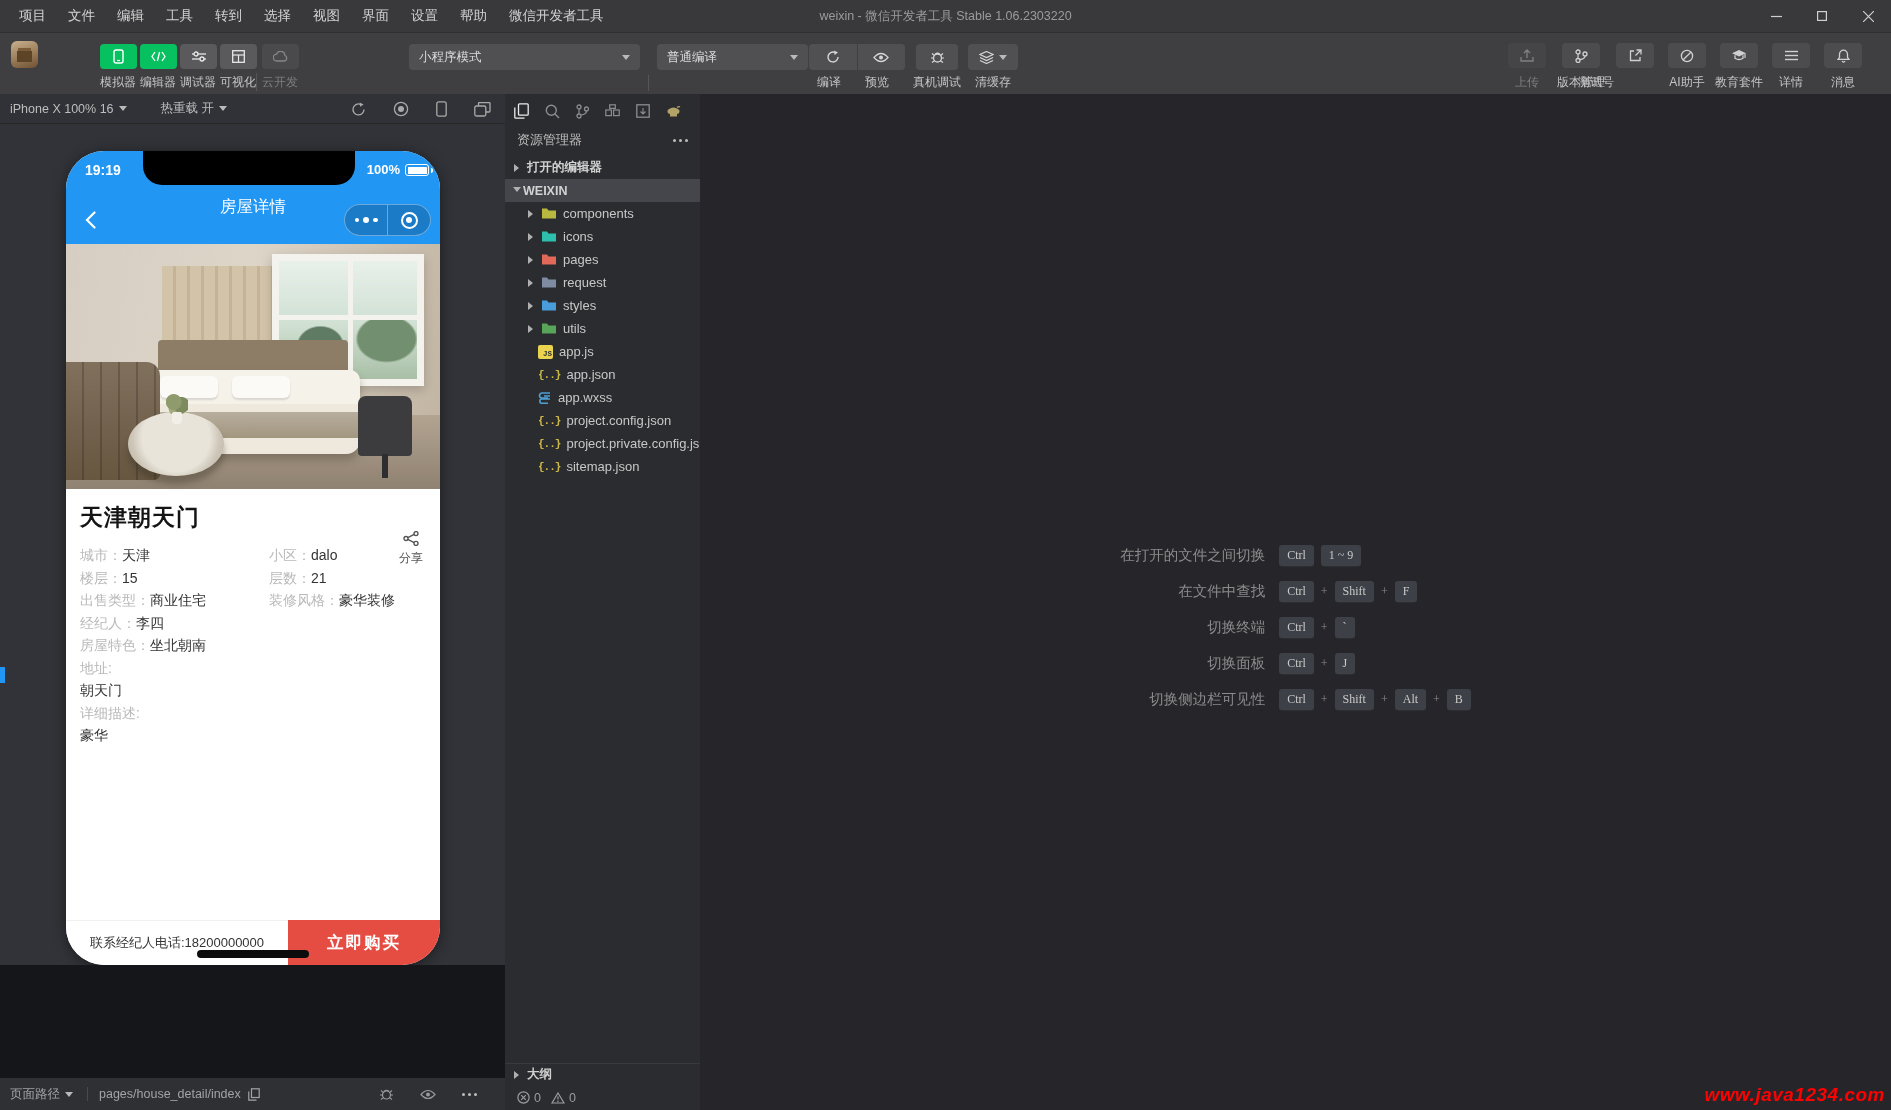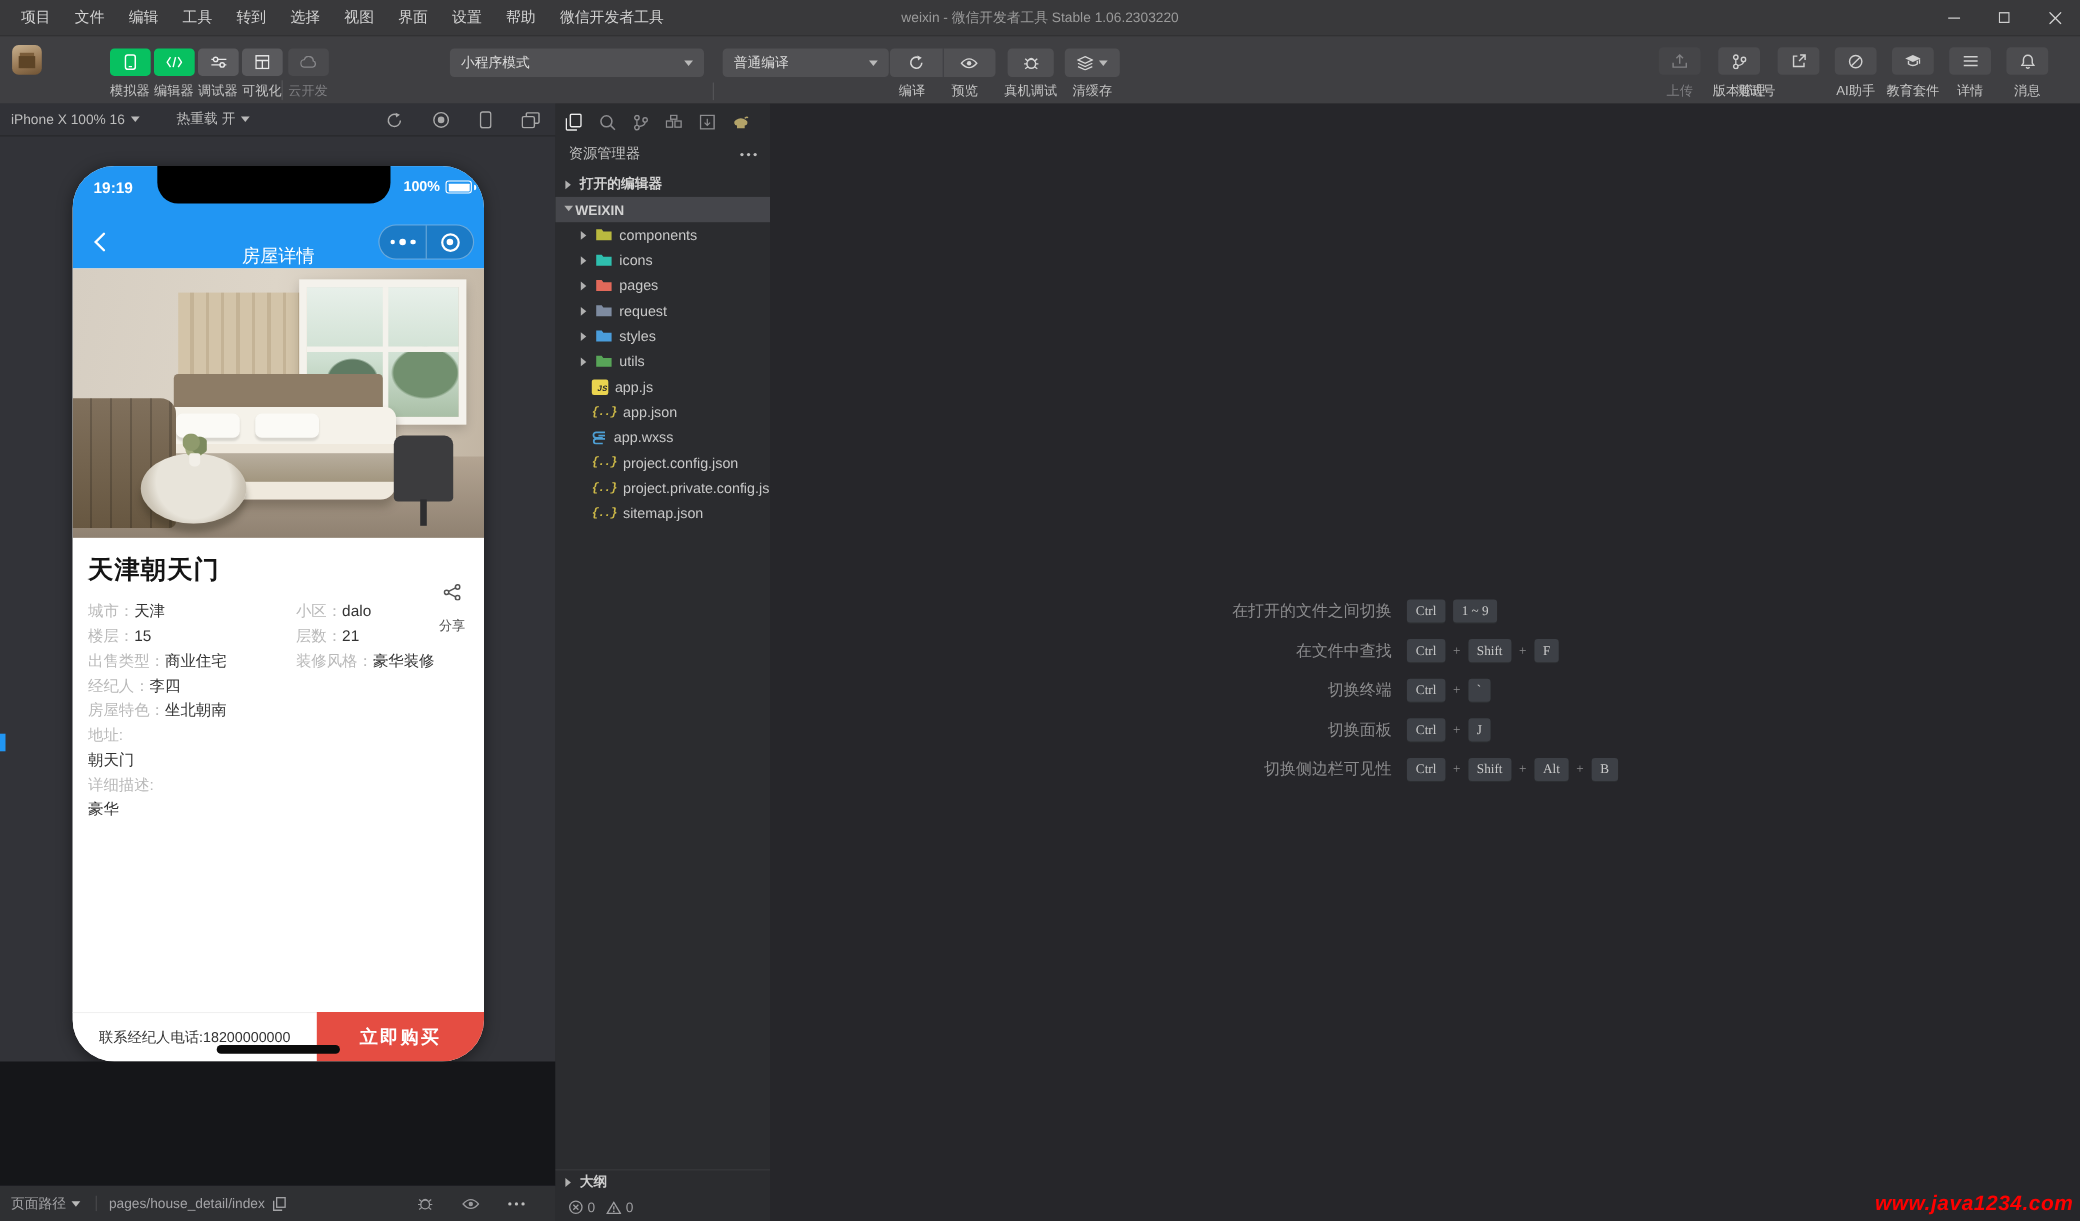--- a/index.html
+++ b/index.html
@@ -45,21 +45,21 @@
   .blue-sliver { position:absolute; left:0; top:573px; width:5px; height:16px; }
 
   
   .phone { position:absolute; left:66px; top:57px; width:374px; height:814px; border-radius:38px; background:#fff; overflow:hidden; box-shadow:0 2px 14px rgba(0,0,0,.45); }
   .phone-head { position:absolute; left:0; top:0; width:374px; height:93px; background:#2196f3; }
   .notch { position:absolute; left:77px; top:0; width:212px; height:34px; background:#000; border-radius:0 0 19px 19px; }
   .p-time { position:absolute; left:19px; top:11px; font-size:14px; font-weight:700; color:#fff; }
   .p-batt { position:absolute; right:11px; top:11px; display:flex; align-items:center; gap:5px; color:#fff; font-size:13px; font-weight:600; }
   .batt-shape { width:24px; height:12px; border:1.5px solid #fff; border-radius:3px; position:relative; background:#fff; background-clip:content-box; padding:1.5px; }
   .batt-shape::after { content:""; position:absolute; right:-5px; top:3px; width:2.5px; height:5px; background:#fff; border-radius:0 2px 2px 0; }
-  .p-nav { position:absolute; left:0; top:45px; width:374px; height:48px; display:flex; align-items:flex-end; }
+  .p-nav { position:absolute; left:0; top:45px; width:374px; height:48px; display:flex; align-items:flex-start; }
   .p-back { position:absolute; left:8px; top:8px; width:32px; height:32px; display:flex; align-items:center; justify-content:center; color:#fff; }
   .p-title { width:100%; text-align:center; color:#fff; font-size:16.5px; }
   .capsule { position:absolute; right:9px; top:8px; width:87px; height:32px; border-radius:16px; background:rgba(0,0,0,.18); border:1px solid rgba(255,255,255,.35); display:flex; }
   .cap-half { flex:1; display:flex; align-items:center; justify-content:center; }
   .cap-half:first-child { border-right:1px solid rgba(255,255,255,.35); }
   .cap-dots span { width:4.5px; height:4.5px; border-radius:50%; background:#fff; display:inline-block; margin:0 2px; }
   .cap-dots span:nth-child(2) { width:6px; height:6px; }
   .cap-target { width:17px; height:17px; border:2px solid #fff; border-radius:50%; position:relative; }
   .cap-target::after { content:""; position:absolute; left:3.5px; top:3.5px; width:6px; height:6px; background:#fff; border-radius:50%; }
 
@@ -82,21 +82,21 @@
   .room .sofa::before { content:""; position:absolute; left:0; top:0; width:100%; height:100%; background:repeating-linear-gradient(90deg,transparent 0 16px,rgba(0,0,0,.18) 16px 18px); border-radius:inherit; }
   .room .table { position:absolute; left:62px; top:168px; width:96px; height:64px; border-radius:50%; background:radial-gradient(circle at 50% 40%,#e8e4da 0 55%,#cfc8ba 70%,#b3ab9b 100%); box-shadow:0 8px 6px rgba(50,42,30,.35); }
   .room .plant { position:absolute; left:100px; top:150px; width:22px; height:20px; background:radial-gradient(circle at 35% 40%,#8f9a6d 0 40%,transparent 45%),radial-gradient(circle at 70% 55%,#7c8a5e 0 40%,transparent 45%),radial-gradient(circle at 50% 70%,#a3ab7e 0 45%,transparent 50%); }
   .room .vase { position:absolute; left:106px; top:168px; width:10px; height:12px; background:#f2efe8; border-radius:2px 2px 4px 4px; }
   .room .chair { position:absolute; right:28px; top:152px; width:54px; height:60px; background:#3c3c3e; border-radius:8px 8px 4px 4px; }
   .room .chair::after { content:""; position:absolute; left:24px; bottom:-22px; width:6px; height:24px; background:#2e2e30; }
 
   
   .card { position:absolute; left:0; top:338px; width:374px; bottom:45px; background:#fff; padding:13px 14px 0; }
   .h-title { font-size:23px; font-weight:700; color:#141414; letter-spacing:1px; }
-  .share { position:absolute; right:17px; top:42px; display:flex; flex-direction:column; align-items:center; color:#555; font-size:12px; gap:15px; }
+  .share { position:absolute; right:17px; top:42px; display:flex; flex-direction:column; align-items:center; color:#555; font-size:12px; gap:4px; }
   .price-row { display:flex; margin-top:28px; }
   .price-col { width:173px; }
   .price-div { width:1px; background:#e8e8e8; margin:4px 0; }
   .price-col:last-child { padding-left:16px; }
   .big-red { font-size:22px; font-weight:700; color:#e64340; }
   .sub-label { font-size:13px; color:#b5b5b5; margin-top:3px; }
   .fields { margin-top:14px; display:grid; grid-template-columns:173px 1fr; row-gap:4.5px; font-size:14px; }
   .fld-label { color:#b9b9b9; }
   .fld-value { color:#333; }
   .fields > div:nth-child(even) { padding-left:16px; }
@@ -116,21 +116,21 @@
   .more-dots { margin-left:auto; display:flex; gap:3px; }
   .more-dots i { width:3px; height:3px; border-radius:50%; background:#bdbdbd; }
   .tree { position:absolute; left:0; top:62px; width:195px; }
   .t-row { height:23px; display:flex; align-items:center; font-size:13px; color:#c8c8c8; }
   .t-row.sel { background:#45464b; }
   .arr-r { width:0; height:0; border:4px solid transparent; border-left:5px solid #b0b0b0; margin:0 4px 0 3px; }
   .arr-d { width:0; height:0; border:4px solid transparent; border-top:5px solid #b0b0b0; margin:2px 2px 0 2px; }
   .t-top { padding-left:6px; font-size:12.5px; font-weight:700; color:#d2d2d2; }
   .t-folder { padding-left:20px; }
   .t-file { padding-left:33px; }
-  .t-icon { margin-right:6px; display:flex; align-items:center;font-style:italic; }
+  .t-icon { margin-right:6px; display:flex; align-items:center; }
   .js-badge { width:15px; height:14px; background:#ead44f; color:#2b2b2b; font-size:7.5px; font-weight:700; display:flex; align-items:flex-end; justify-content:flex-end; padding:1px; border-radius:2px; font-family:"Liberation Mono","DejaVu Sans Mono",monospace; }
   .brace-badge { color:#cdb948; font-size:11px; font-weight:700; font-family:"Liberation Mono","DejaVu Sans Mono",monospace; letter-spacing:-1px; }
   .outline-row { position:absolute; left:0; top:969px; width:195px; height:22px; border-top:1px solid #3a3a3d; display:flex; align-items:center; padding-left:6px; font-size:12.5px; font-weight:700; color:#cfcfcf; }
   .problems-row { position:absolute; left:0; top:991px; width:195px; height:25px; display:flex; align-items:center; gap:4px; padding-left:12px; font-size:12.5px; color:#9d9da0; }
 
   
   .editor { position:absolute; left:700px; top:94px; width:1191px; height:1016px; background:#26262a; }
   .shortcuts { position:absolute; left:0; top:451px; width:1191px; display:flex; justify-content:center;font-family:Liberation Serif, serif; }
   .sc-grid { display:grid; grid-template-columns:auto auto; column-gap:14px; row-gap:15px; align-items:center; }
   .sc-label { justify-self:end; font-size:14.5px; color:#8b8b8d; }

